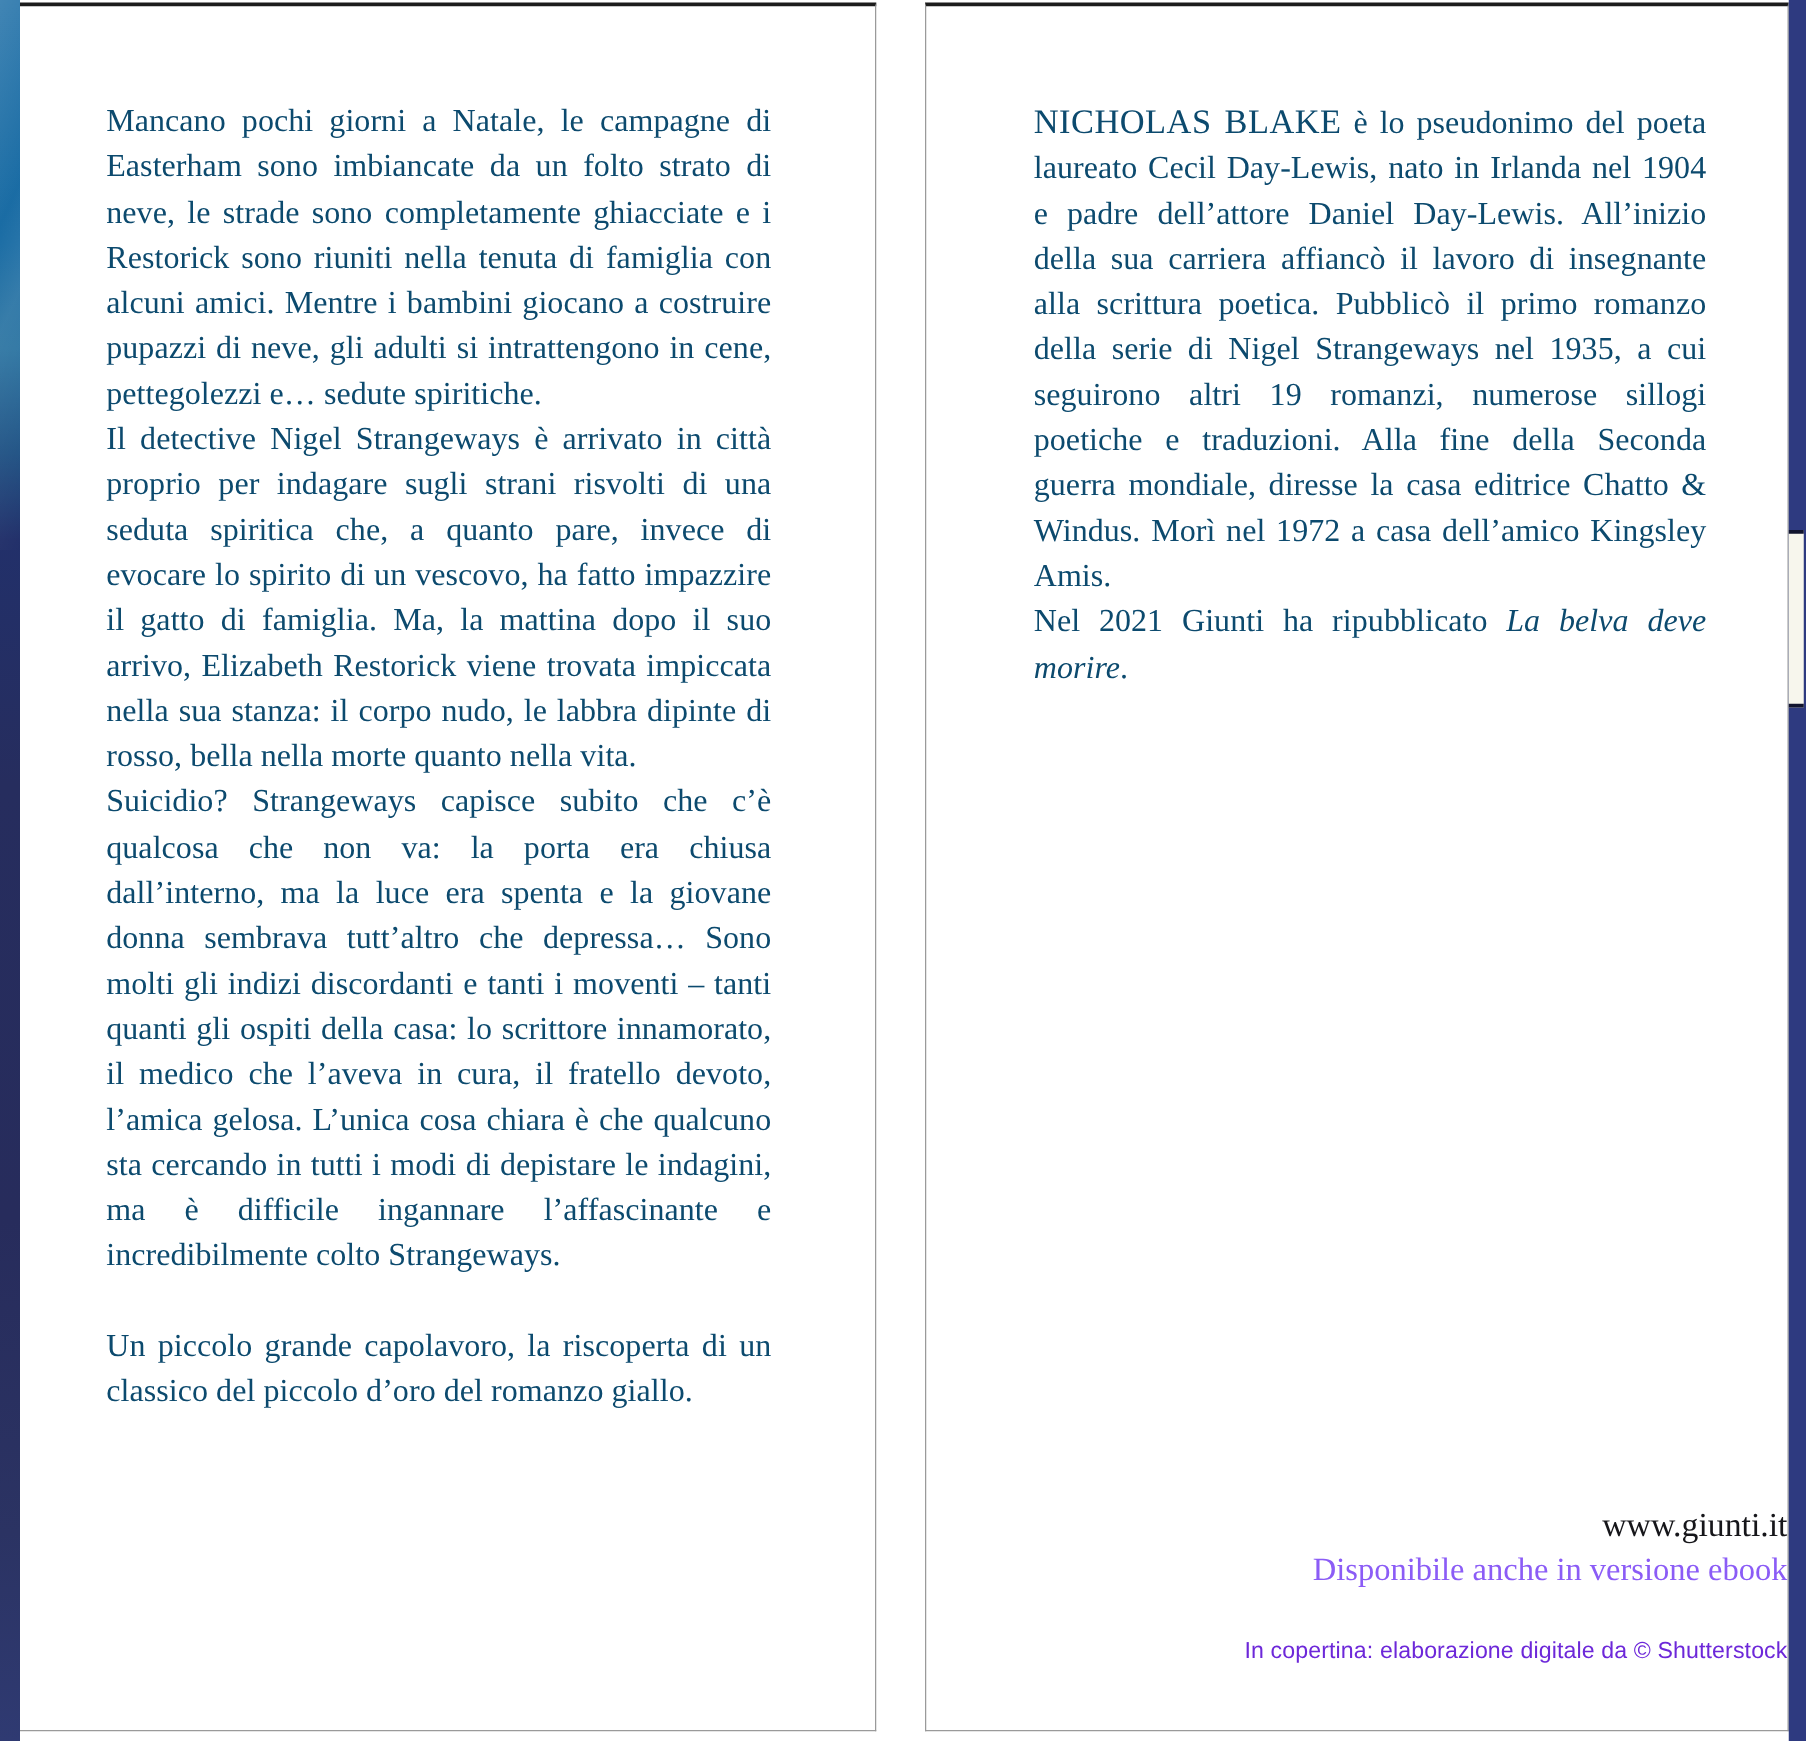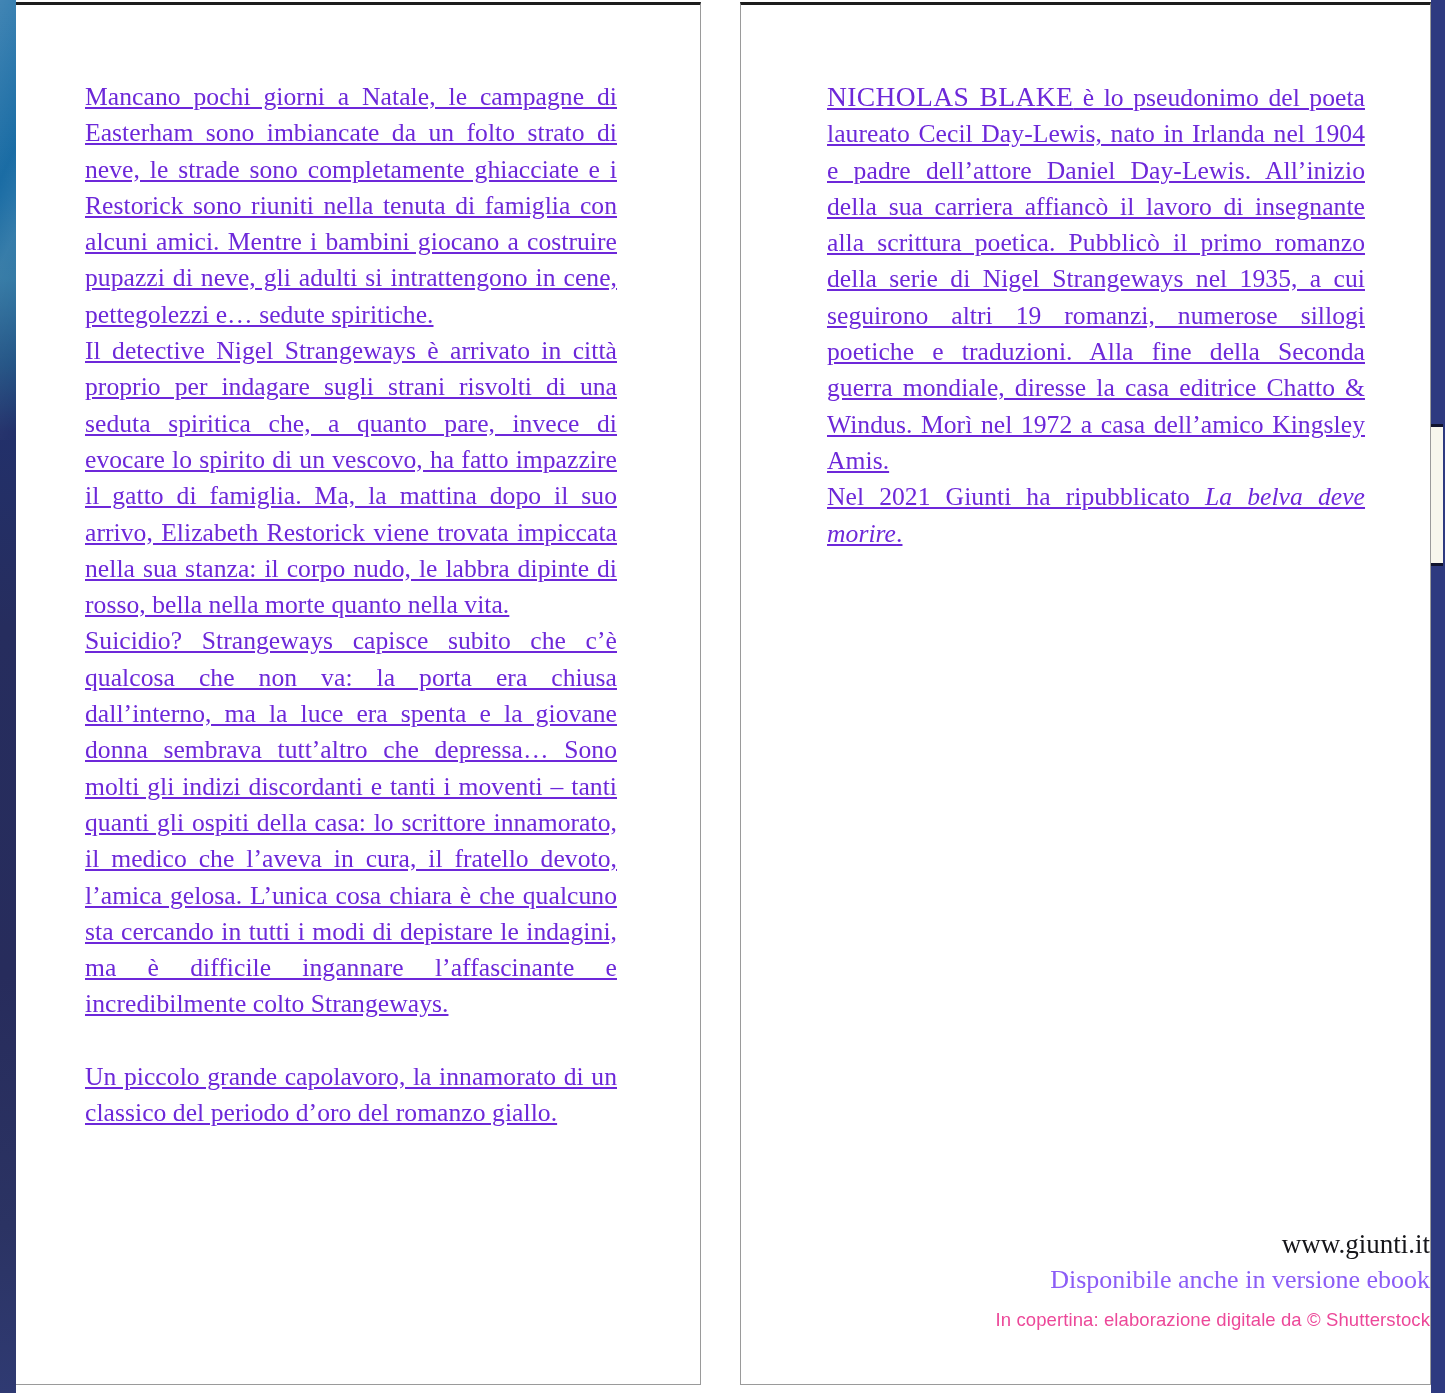--- a/index.html
+++ b/index.html
@@ -99,26 +99,25 @@
     position: absolute;
     left: 86px;
     top: 74px;
     width: 538px;
   }
 
   p.body-text {
     margin: 0;
     font-size: 25.6px;
     line-height: 36.3px;
-    color: #6d28d9;
+    color: #0c4a6e;
     text-align: justify;
     text-justify: inter-word;
     hyphens: none;
     letter-spacing: 0.05px;
-    text-decoration: underline;
   }
   p.body-text.spaced-before {
     margin-top: 36px;
   }
   .lastline-left {
     text-align-last: left;
   }
   .smallcaps-name {
     font-size: 27.5px;
     letter-spacing: 0.4px;
@@ -139,25 +138,25 @@
     font-size: 27px;
     line-height: 36px;
     color: #16161a;
   }
   #footer-ebook {
     font-size: 26px;
     line-height: 36px;
     color: #8b5cf6;
   }
   #footer-credit {
-    margin-top: 10px;
+    margin-top: 34px;
     font-family: "Liberation Sans", "DejaVu Sans", sans-serif;
     font-size: 18.5px;
     line-height: 24px;
-    color: #ec4899;
+    color: #6d28d9;
     letter-spacing: 0.1px;
   }
 </style>
 </head>
 <body>
 
 <div id="left-edge-strip">
   <div id="left-edge-sheen"></div>
 </div>
 <div id="right-edge-strip"></div>
@@ -166,21 +165,21 @@
 <div class="page" id="page-left">
   <div class="page-inner">
     <div class="blurb-area">
 
       <p class="body-text lastline-left">Mancano pochi giorni a Natale, le campagne di Easterham sono imbiancate da un folto strato di neve, le strade sono completamente ghiacciate e i Restorick sono riuniti nella tenuta di famiglia con alcuni amici. Mentre i bambini giocano a costruire pupazzi di neve, gli adulti si intrattengono in cene, pettegolezzi e… sedute spiritiche.</p>
 
       <p class="body-text lastline-left">Il detective Nigel Strangeways è arrivato in città proprio per indagare sugli strani risvolti di una seduta spiritica che, a quanto pare, invece di evocare lo spirito di un vescovo, ha fatto impazzire il gatto di famiglia. Ma, la mattina dopo il suo arrivo, Elizabeth Restorick viene trovata impiccata nella sua stanza: il corpo nudo, le labbra dipinte di rosso, bella nella morte quanto nella vita.</p>
 
       <p class="body-text lastline-left">Suicidio? Strangeways capisce subito che c’è qualcosa che non va: la porta era chiusa dall’interno, ma la luce era spenta e la giovane donna sembrava tutt’altro che depressa… Sono molti gli indizi discordanti e tanti i moventi – tanti quanti gli ospiti della casa: lo scrittore innamorato, il medico che l’aveva in cura, il fratello devoto, l’amica gelosa. L’unica cosa chiara è che qualcuno sta cercando in tutti i modi di depistare le indagini, ma è difficile ingannare l’affascinante e incredibilmente colto Strangeways.</p>
 
-      <p class="body-text spaced-before lastline-left">Un piccolo grande capolavoro, la innamorato di un classico del periodo d’oro del romanzo giallo.</p>
+      <p class="body-text spaced-before lastline-left">Un piccolo grande capolavoro, la riscoperta di un classico del piccolo d’oro del romanzo giallo.</p>
 
     </div>
   </div>
 </div>
 
 <div class="page" id="page-right">
   <div class="page-inner">
 
     <div class="bio-area">
       <p class="body-text lastline-left"><span class="smallcaps-name">NICHOLAS  BLAKE</span><span> è lo pseudonimo del poeta laureato Cecil Day-Lewis, nato in Irlanda nel 1904 e padre dell’attore Daniel Day-Lewis. All’inizio della sua carriera affiancò il lavoro di insegnante alla scrittura poetica. Pubblicò il primo romanzo della serie di Nigel Strangeways nel 1935, a cui seguirono altri 19 romanzi, numerose sillogi poetiche e traduzioni. Alla fine della Seconda guerra mondiale, diresse la casa editrice Chatto &amp; Windus. Morì nel 1972 a casa dell’amico Kingsley Amis.</span></p>

